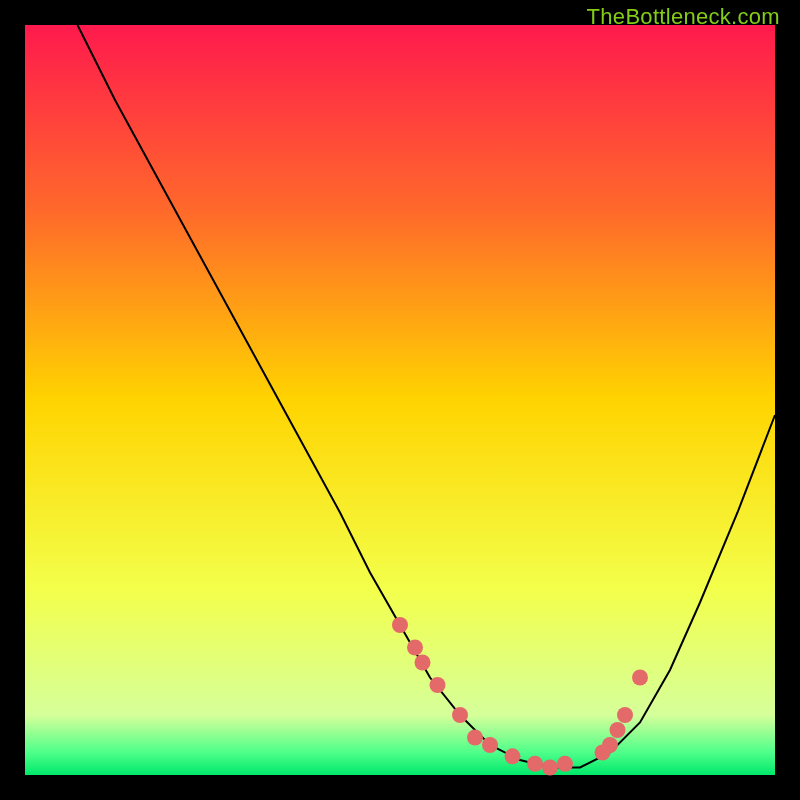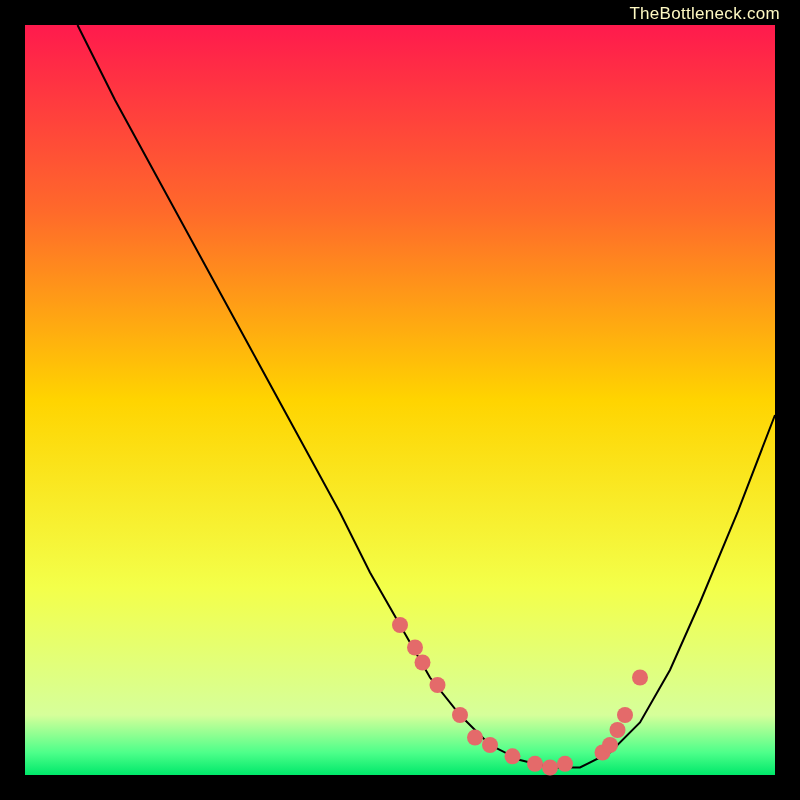--- a/index.html
+++ b/index.html
@@ -23,22 +23,22 @@
     position: absolute;
     left: 0;
     top: 0;
     width: 100%;
     height: 100%;
   }
   .watermark {
     position: absolute;
     top: 4px;
     right: 20px;
-    color: #fef9c3;
-    font-size: 17px;
+    color: #84cc16;
+    font-size: 22px;
     font-weight: 500;
     letter-spacing: 0.3px;
   }
   svg.curve {
     position: absolute;
     left: 0;
     top: 0;
     width: 100%;
     height: 100%;
     overflow: visible;

